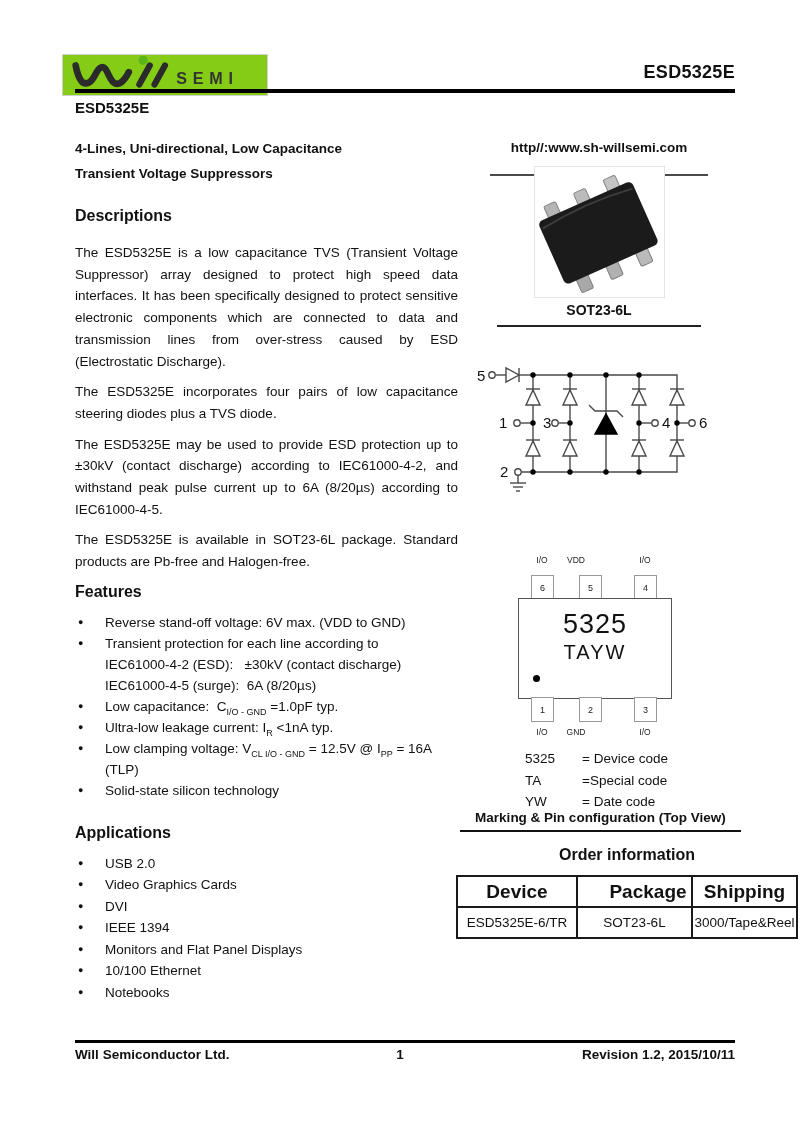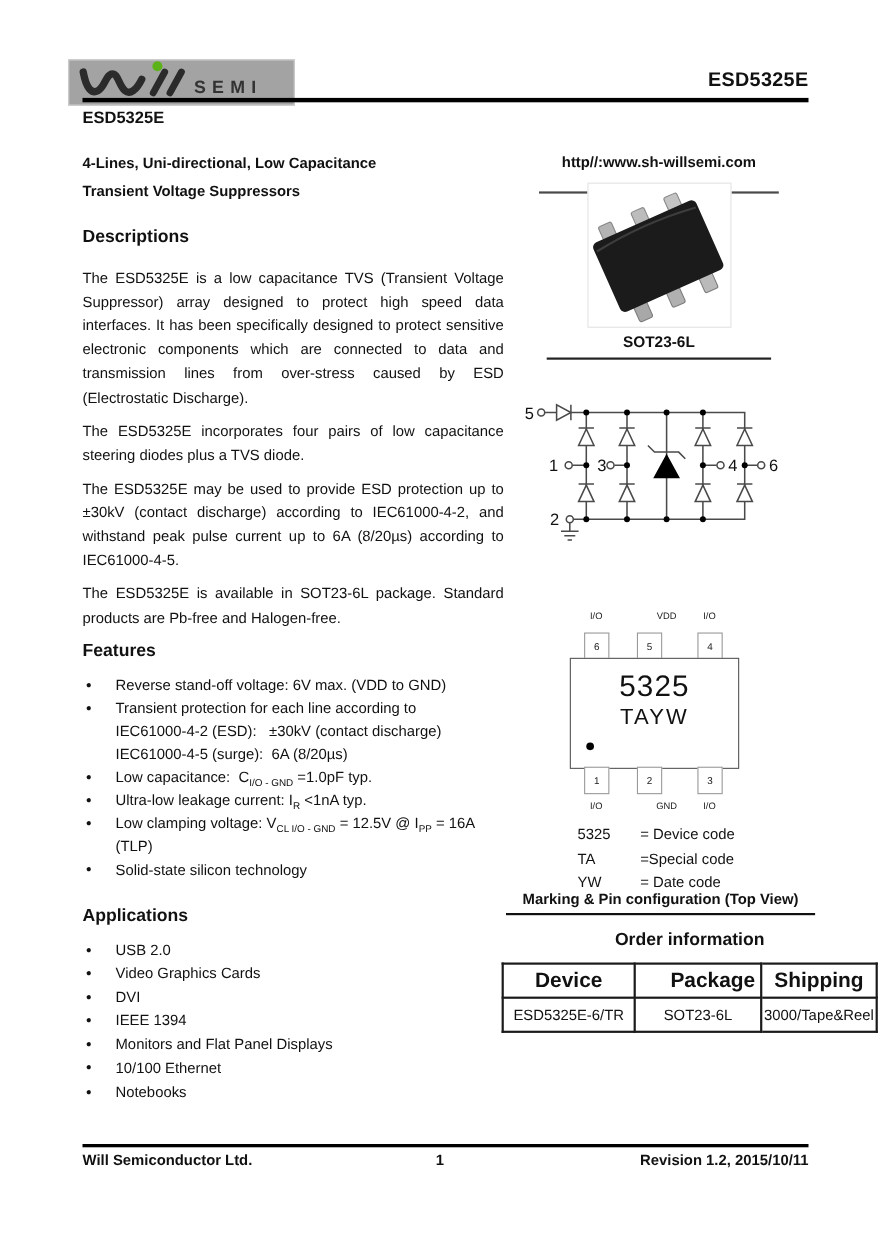--- a/index.html
+++ b/index.html
@@ -2,21 +2,21 @@
 <html><head>
 <meta charset="utf-8">
 <style>
   html,body { margin:0; padding:0; background:#9a9a9a; }
   .page {
     position:relative; width:800px; height:1131px; margin:0 auto;
     background:#ffffff; color:#111; font-family:"Liberation Sans", sans-serif;
     overflow:hidden;
   }
   
-  .logo-box { position:absolute; left:62px; top:54px; width:204px; height:40px; border:1px solid #cfcfcf; background:#a3a3a3; }
+  .logo-box { position:absolute; left:62px; top:54px; width:204px; height:40px; border:1px solid #cfcfcf; background:#84cc16; }
   .product-top { position:absolute; right:65px; top:62px; font-size:18px; font-weight:bold; letter-spacing:.3px; }
   .header-rule { position:absolute; left:75px; top:89px; width:660px; height:4px; background:#000; }
   .product-sub { position:absolute; left:75px; top:99px; font-size:15px; font-weight:bold; }
   
   .leftcol { position:absolute; left:75px; top:136px; width:383px; }
   .tagline { font-size:13.5px; font-weight:bold; line-height:25px; }
   h2.sect { font-size:16px; font-weight:bold; margin:0; line-height:19px; }
   h2.desc-h { margin-top:20px; }
   .paras p { font-size:13.5px; line-height:21.7px; text-align:justify; margin:0 0 9px 0; }
   .paras p:first-child { margin-top:17px; }
@@ -33,21 +33,21 @@
   .chip-photo { position:absolute; left:534px; top:166px; width:129px; height:130px; border:1px solid #e3e3e3; background:#fff; }
   .pkg-label, .circ-caption { position:absolute; left:497px; width:204px; text-align:center;
              font-size:14px; font-weight:bold; }
   .pkg-label { top:302px; padding-bottom:7px; border-bottom:2px solid #222; }
   .circ-caption { top:517px; padding-bottom:5px; border-bottom:2px solid #111; }
   .circuit-svg { position:absolute; left:470px; top:356px; width:280px; height:150px; }
   
   .pincfg { position:absolute; left:470px; top:555px; width:300px; height:255px; font-size:13.5px; }
   .pc-lab { position:absolute; width:44px; text-align:center; font-size:8.5px; color:#222; }
   .pc-lab.t { top:0; } .pc-lab.b { top:172px; }
-  .pc-x1 { left:50px; } .pc-x2 { left:114px; } .pc-x3 { left:153px; }
+  .pc-x1 { left:50px; } .pc-x2 { left:84px; } .pc-x3 { left:153px; }
   .pc-box { position:absolute; width:21px; height:23px; border:1px solid #999; background:#fff;
             display:flex; align-items:center; justify-content:center; font-size:9px; color:#222; }
   .pc-box.t { top:20px; } .pc-box.b { top:142px; }
   .pc-bx1 { left:61px; } .pc-bx2 { left:109px; } .pc-bx3 { left:164px; }
   .pc-body { position:absolute; left:48px; top:43px; width:152px; height:99px; border:1.5px solid #555; background:#fff; text-align:center; }
   .pc-mark1 { font-size:27px; margin-top:10px; letter-spacing:1px; }
   .pc-mark2 { font-size:20px; letter-spacing:2px; margin-top:1px; }
   .pc-dot { position:absolute; left:14px; top:76px; width:7px; height:7px; border-radius:50%; background:#000; }
   .pc-legend { position:absolute; left:55px; top:193px; line-height:21.5px; }
   .pc-code { display:inline-block; width:57px; }

